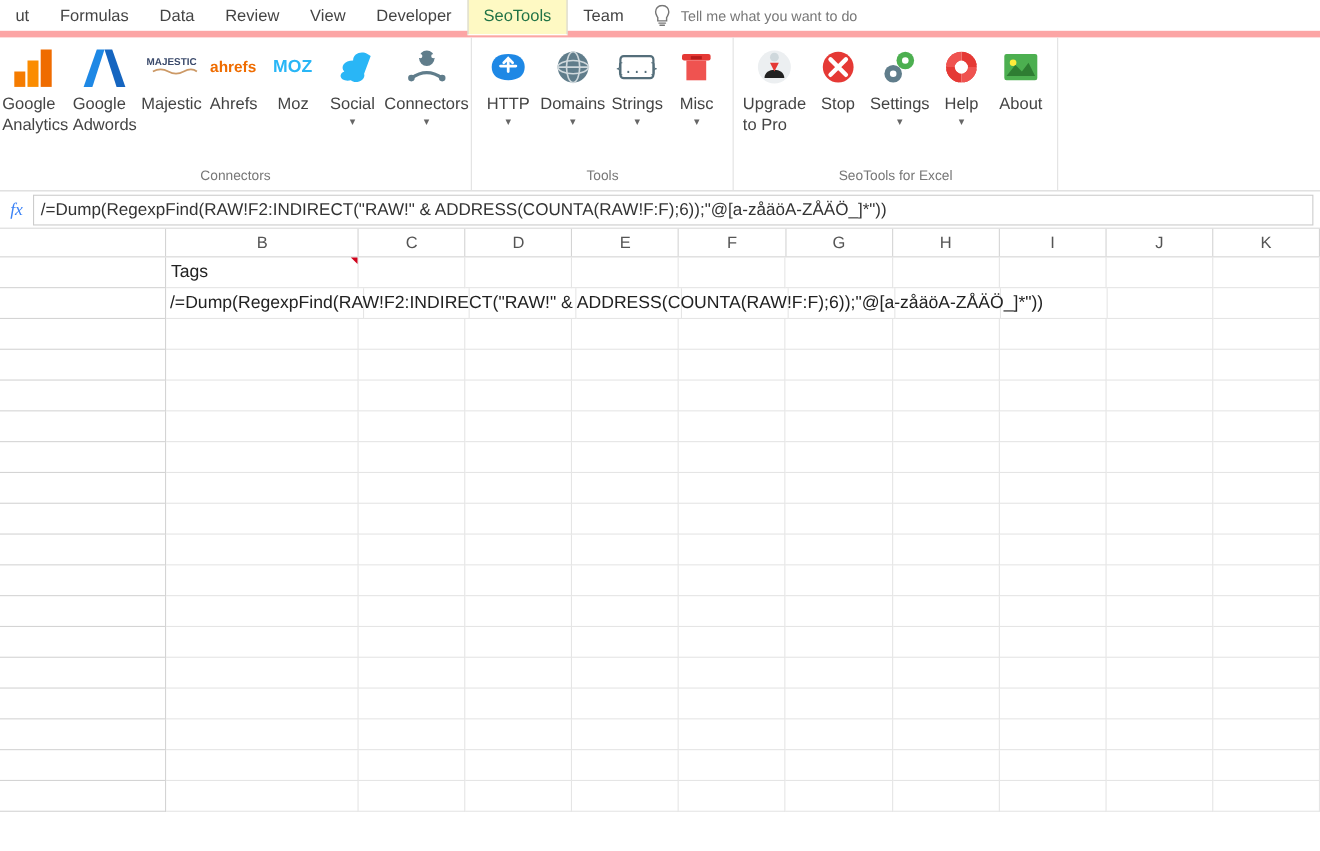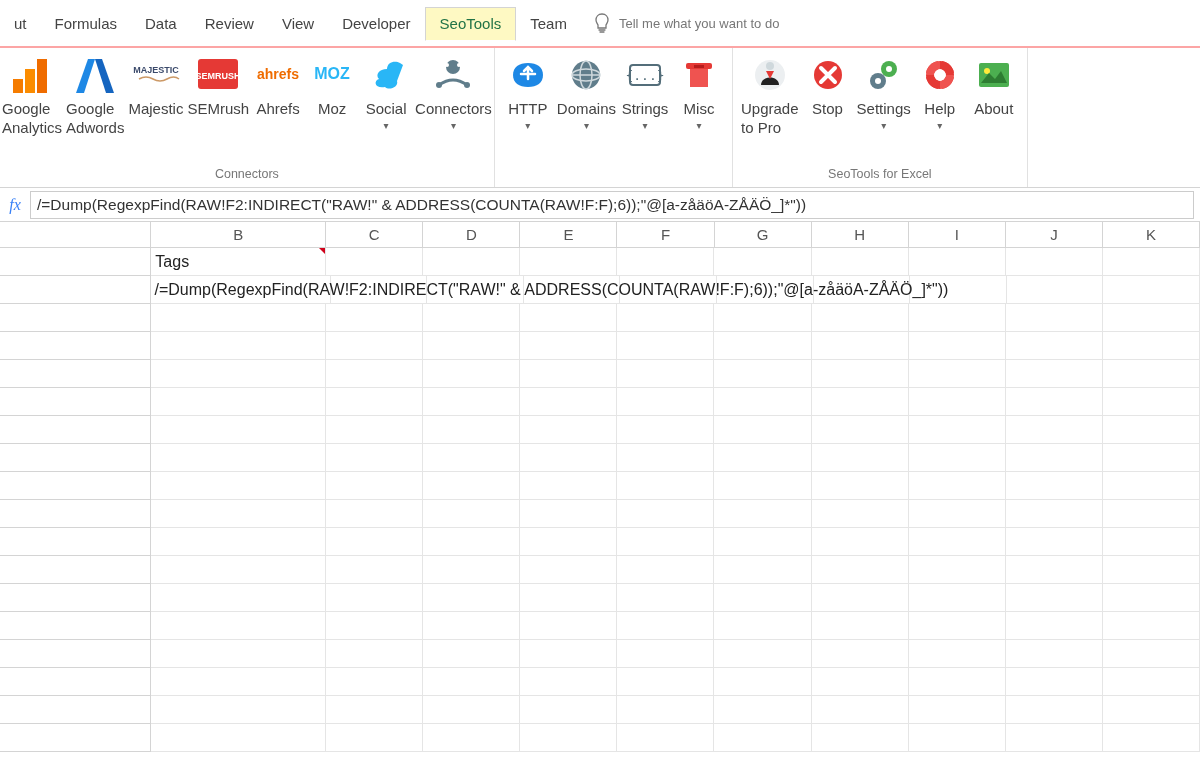--- a/index.html
+++ b/index.html
@@ -1,19 +1,19 @@
 <!DOCTYPE html>
 <html><head>
 <meta charset="utf-8">
 <style>
 * { box-sizing: border-box; margin: 0; padding: 0; }
 body { font-family: "Segoe UI", Tahoma, sans-serif; font-size: 14px; color: #444; background: #fff; overflow: hidden; width: 1200px; height: 774px; }
 
 
-.tabs { display: flex; align-items: center; height: 48px; border-bottom: 2px solid #fca5a5; padding-left: 0; }
+.tabs { display: flex; align-items: center; height: 34px; border-bottom: 6px solid #fca5a5; padding-left: 0; }
 .tab { padding: 0 14px; height: 34px; display: flex; align-items: center; font-size: 15px; color: #444; cursor: pointer; user-select: none; }
 .tab.active { border-top: 1px solid #d4d4d4; border-left: 1px solid #d4d4d4; border-right: 1px solid #d4d4d4; border-bottom: 1px solid #fff; margin-bottom: -1px; color: #217346; background: #fef9c3; text-align: center; }
 .tellme { display: flex; align-items: center; color: #777; margin-left: 12px; font-size: 13px; }
 .tellme svg { margin-right: 8px; }
 
 
 .ribbon { display: flex; height: 140px; border-bottom: 1px solid #d4d4d4; }
 .group { display: flex; flex-direction: column; align-items: center; justify-content: space-between; border-right: 1px solid #e1e1e1; padding: 4px 0 0 0; }
 .group-items { display: flex; flex: 1; align-items: flex-start; }
 .group-label { font-size: 12.5px; color: #777; padding: 4px 0 6px 0; width: 100%; text-align: center; }
@@ -120,29 +120,20 @@
           <svg width="50" height="38" viewBox="0 0 50 38">
               <text x="25" y="16" text-anchor="middle" font-size="9" font-weight="bold" fill="#3b4a6b" font-family="Arial">MAJESTIC</text>
               <path d="M8 22 Q15 18 22 22 Q29 26 36 22 Q43 18 48 22" fill="none" stroke="#c96" stroke-width="1.5"></path>
             </svg>
         </div>
         <div class="rlabel">Majestic</div>
       </div>
       <div class="ritem">
         <div class="ricon">
           <svg width="50" height="38" viewBox="0 0 50 38">
-              <rect x="5" y="2" width="40" height="30" rx="3" fill="#E53935"></rect>
-              <text x="25" y="22" text-anchor="middle" font-size="9" font-weight="bold" fill="#fff" font-family="Arial">SEMRUSH</text>
-            </svg>
-        </div>
-        <div class="rlabel">SEMrush</div>
-      </div>
-      <div class="ritem">
-        <div class="ricon">
-          <svg width="50" height="38" viewBox="0 0 50 38">
               <text x="25" y="22" text-anchor="middle" font-size="14" font-weight="bold" fill="#EF6C00" font-family="Arial">ahrefs</text>
             </svg>
         </div>
         <div class="rlabel">Ahrefs</div>
       </div>
       <div class="ritem">
         <div class="ricon">
           <svg width="46" height="38" viewBox="0 0 46 38">
               <text x="23" y="22" text-anchor="middle" font-size="16" font-weight="900" fill="#29B6F6" font-family="Arial">MOZ</text>
             </svg>
@@ -216,20 +207,21 @@
           <svg width="42" height="38" viewBox="0 0 42 38">
               <rect x="8" y="6" width="26" height="6" rx="2" fill="#E53935"></rect>
               <rect x="12" y="12" width="18" height="18" fill="#EF5350"></rect>
               <rect x="16" y="8" width="10" height="3" fill="#B71C1C"></rect>
             </svg>
         </div>
         <div class="rlabel">Misc</div>
         <div class="drop">▾</div>
       </div>
     </div>
+    <div class="group-label">Tools</div>
   </div>
 
   <div class="group">
     <div class="group-items" style="padding:0 6px;">
       <div class="ritem">
         <div class="ricon">
           <svg width="42" height="38" viewBox="0 0 42 38">
               <circle cx="21" cy="18" r="15" fill="#ECEFF1"></circle>
               <path d="M12 28 C12 18 30 18 30 28 Z" fill="#212121"></path>
               <path d="M17 14 L21 22 L25 14 Z" fill="#E53935"></path>

